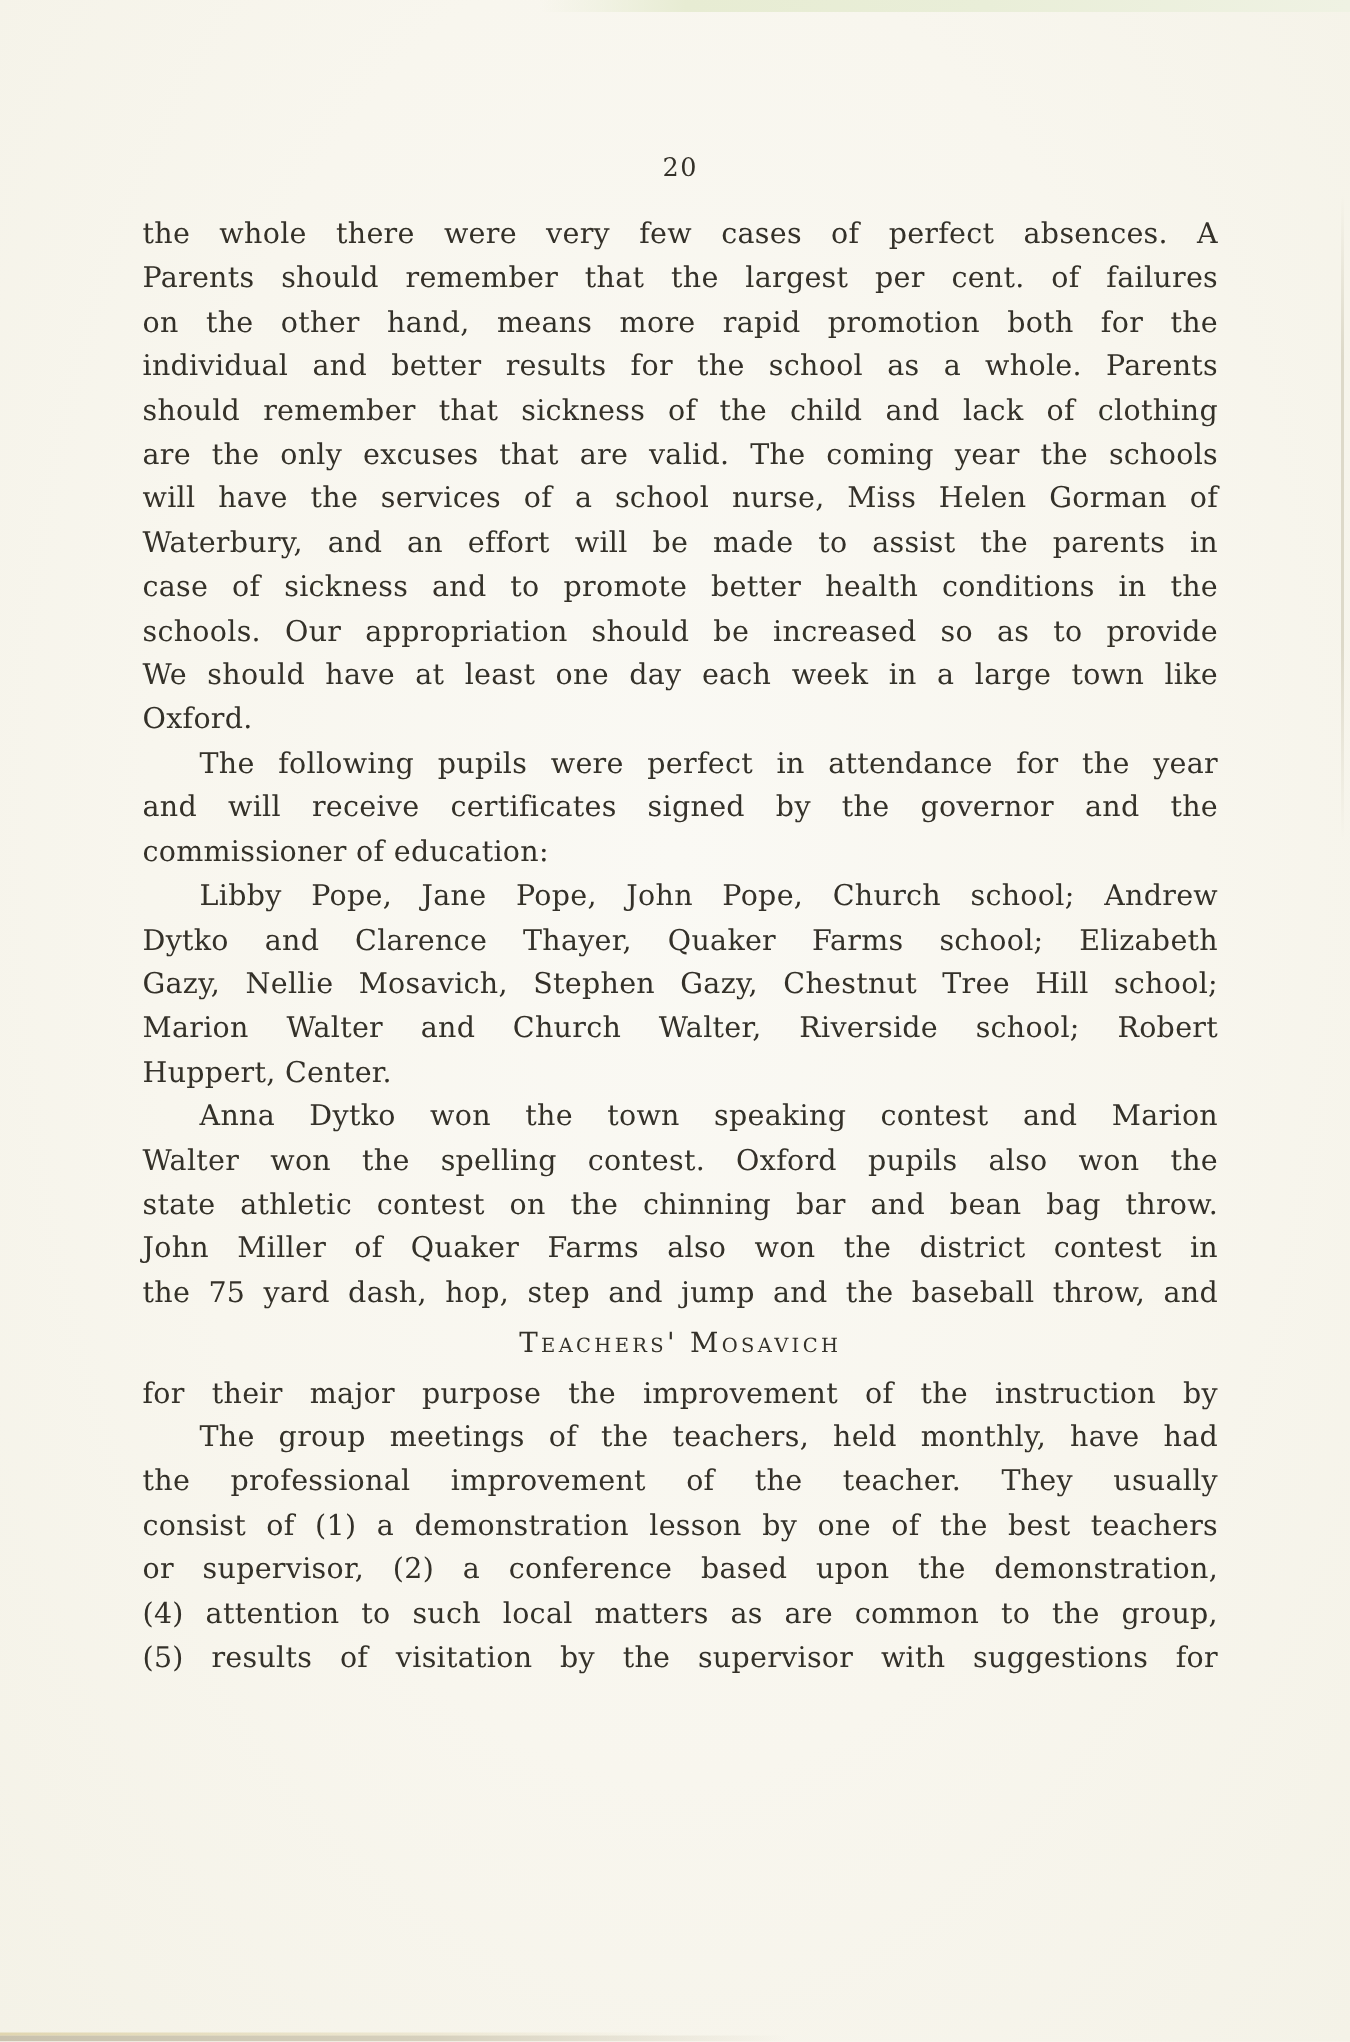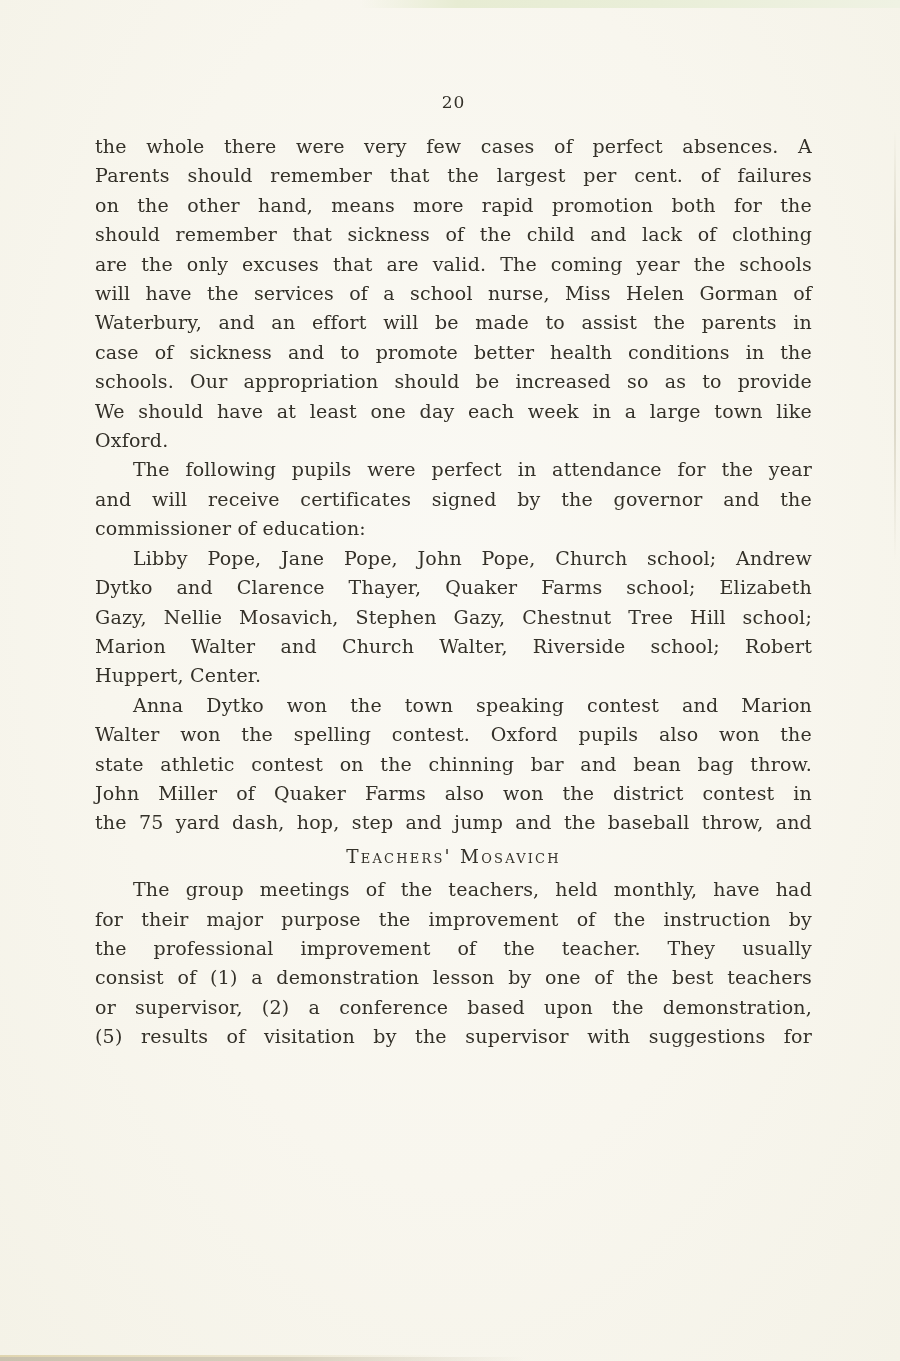--- a/index.html
+++ b/index.html
@@ -30,21 +30,21 @@
   }
   .bottom-edge{
     left:0;bottom:0;width:525px;height:4px;
     background:linear-gradient(to right, var(--bottom-edge) 0%, #d6d0bd 55%, rgba(214,208,189,0) 100%);
   }
   .bottom-edge2{
     left:0;bottom:4px;width:450px;height:2px;
     background:linear-gradient(to right, rgba(208,190,130,.55), rgba(208,190,130,.25) 60%, transparent);
   }
   .text-block{
-    position:absolute;left:95px;top:90px;width:717px;color:var(--ink);
+    position:absolute;left:95px;top:100px;width:717px;color:var(--ink);
   }
   .page-number{
     text-align:center;font-size:17px;letter-spacing:1px;
     height:42px;line-height:24px;
   }
   .page-body{font-size:19px;line-height:29.4px;letter-spacing:0.2px;}
   .line{
     text-align:justify;text-align-last:justify;
     white-space:normal;
   }
@@ -64,20 +64,21 @@
   <div class="artifact bottom-edge"></div>
   <div class="artifact bottom-edge2"></div>
 
   <div class="text-block">
     <div class="page-number">20</div>
     <div class="page-body">
         <div>
           <div class="line">the whole there were very few cases of perfect absences. A</div>
           <div class="line">Parents should remember that the largest per cent. of failures</div>
           <div class="line">on the other hand, means more rapid promotion both for the</div>
+          <div class="line">individual and better results for the school as a whole. Parents</div>
           <div class="line">should remember that sickness of the child and lack of clothing</div>
           <div class="line">are the only excuses that are valid. The coming year the schools</div>
           <div class="line">will have the services of a school nurse, Miss Helen Gorman of</div>
           <div class="line">Waterbury, and an effort will be made to assist the parents in</div>
           <div class="line">case of sickness and to promote better health conditions in the</div>
           <div class="line">schools. Our appropriation should be increased so as to provide</div>
           <div class="line">We should have at least one day each week in a large town like</div>
           <div class="line lastline">Oxford.</div>
         </div>
         <div>
@@ -94,22 +95,23 @@
         </div>
         <div>
           <div class="line indent">Anna Dytko won the town speaking contest and Marion</div>
           <div class="line">Walter won the spelling contest. Oxford pupils also won the</div>
           <div class="line">state athletic contest on the chinning bar and bean bag throw.</div>
           <div class="line">John Miller of Quaker Farms also won the district contest in</div>
           <div class="line">the 75 yard dash, hop, step and jump and the baseball throw, and</div>
         </div>
         <div class="heading">Teachers' Mosavich</div>
         <div>
+          <div class="line">for their major purpose the improvement of the instruction by</div>
           <div class="line indent">The group meetings of the teachers, held monthly, have had</div>
-          <div class="line">for their major purpose the improvement of the instruction by</div>
           <div class="line">the professional improvement of the teacher. They usually</div>
           <div class="line">consist of (1) a demonstration lesson by one of the best teachers</div>
           <div class="line">or supervisor, (2) a conference based upon the demonstration,</div>
+          <div class="line">(4) attention to such local matters as are common to the group,</div>
           <div class="line">(5) results of visitation by the supervisor with suggestions for</div>
         </div>
       </div>
   </div>
 </div>
 
 </body></html>

